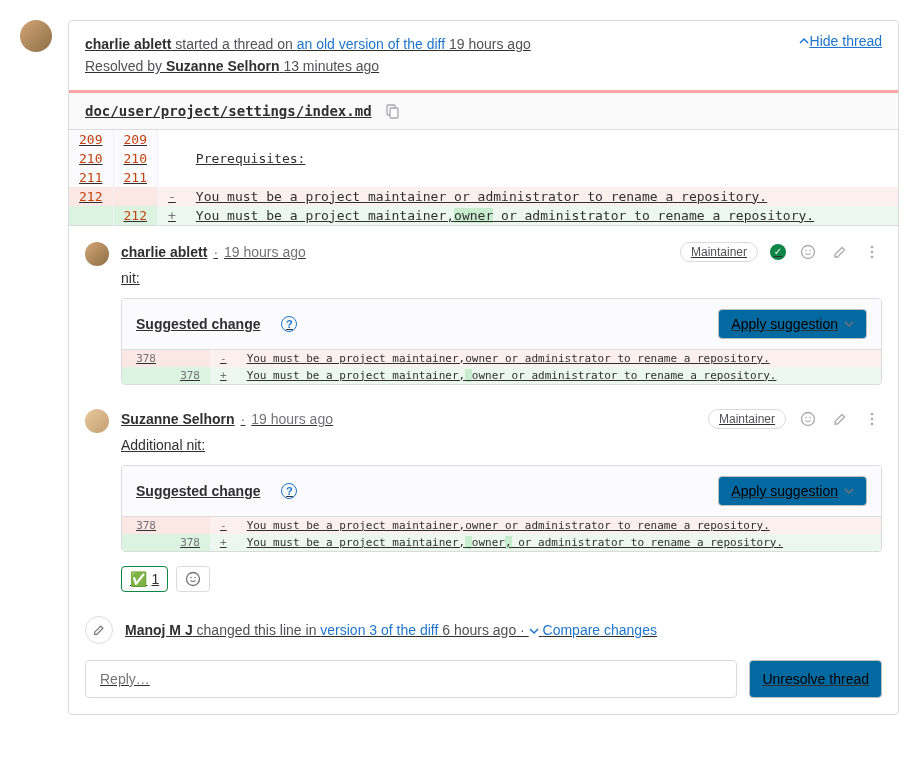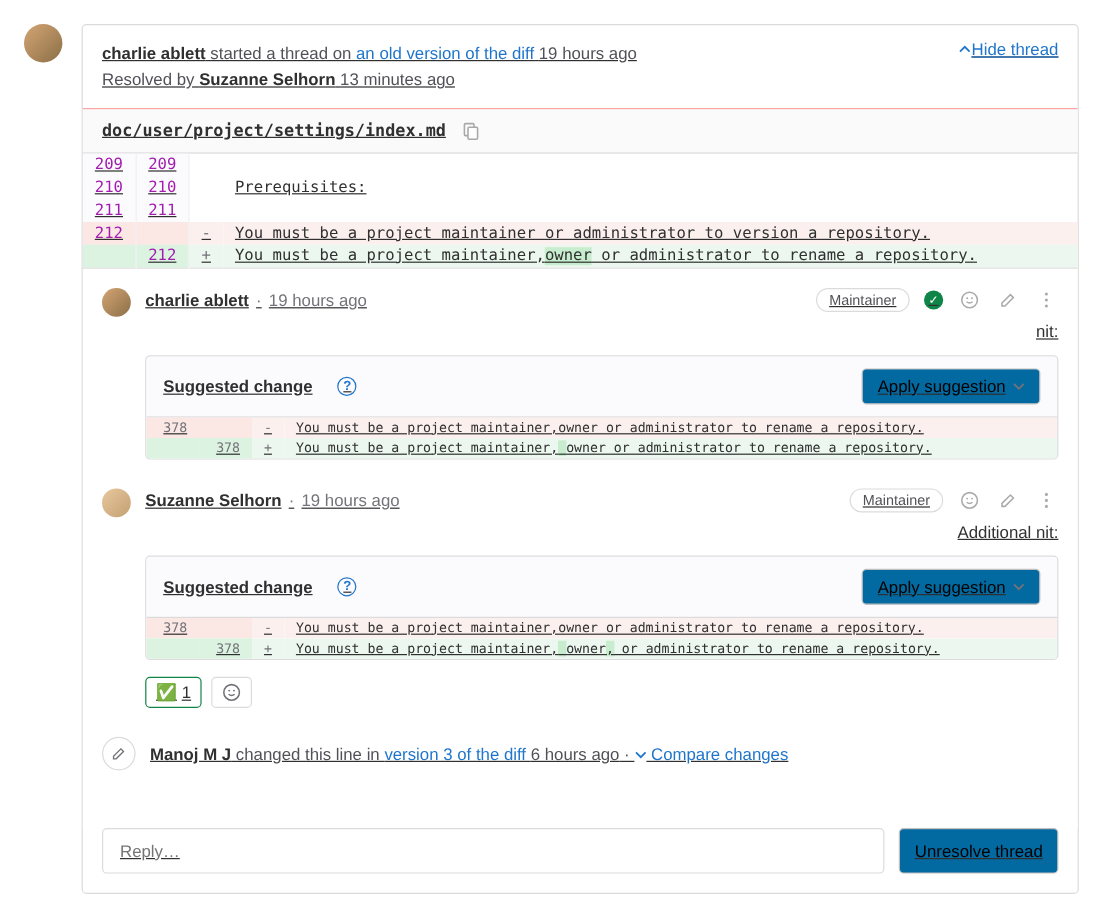--- a/index.html
+++ b/index.html
@@ -8,61 +8,61 @@
 .avatar { width: 32px; height: 32px; border-radius: 50%; background: linear-gradient(135deg, #d4a574, #8b6f47); flex-shrink: 0; }
 .avatar-sm { width: 24px; height: 24px; }
 .avatar2 { background: linear-gradient(135deg, #e8c8a0, #c4a070); }
 .main { flex: 1; min-width: 0; text-decoration: underline; }
 .thread-card { border: 1px solid #dbdbdb; border-radius: 4px; }
 .thread-header { padding: 12px 16px; display: flex; justify-content: space-between; align-items: flex-start; }
 .thread-header-text { line-height: 1.6; color: #535158; }
 .author { font-weight: 600; color: #303030; }
 .link { color: #1f75cb; cursor: pointer; }
 .hide-thread { color: #1f75cb; display: flex; align-items: center; gap: 1px; text-decoration: underline; white-space: nowrap; }
-.file-header { background: #fafafa; border-top: 1px solid #fca5a5; border-bottom: 1px solid #dbdbdb; padding: 10px 16px; display: flex; align-items: center; gap: 12px; }
+.file-header { background: #fafafa; border-top: 3px solid #fca5a5; border-bottom: 1px solid #dbdbdb; padding: 10px 16px; display: flex; align-items: center; gap: 12px; }
 .file-path { font-weight: 600; font-family: "GitLab Mono", Menlo, monospace; font-size: 14px; }
 .copy-icon { width: 16px; height: 16px; cursor: pointer; opacity: 0.6; }
 .diff-table { width: 100%; border-collapse: collapse; font-family: "GitLab Mono", Menlo, monospace; font-size: 13px; border-bottom: 1px solid #dbdbdb; }
 .diff-table td { padding: 2px 10px; white-space: pre; }
-.line-num { width: 44px; text-align: right; color: #a21caf; background: #fbfafd; border-right: 1px solid #f0f0f0; user-select: none; }
+.line-num { width: 44px; text-align: right; color: #c2410c; background: #fbfafd; border-right: 1px solid #f0f0f0; user-select: none; }
 .line-old { background: #fcf0ef; }
 .line-old .line-num { background: #fbe7e4; }
 .line-new { background: #ecf8ef; }
 .line-new .line-num { background: #ddf3e1; }
 .line-marker { width: 20px; text-align: center; color: #737278; }
 .word-added { background: #c7ecce; }
 .word-space { background: #c7ecce; }
 .comments-area { padding: 16px; background: #fff; }
 .comment { display: flex; gap: 12px; margin-bottom: 24px; position: relative; }
 .comment-body { flex: 1; min-width: 0; }
 .comment-head { display: flex; justify-content: space-between; align-items: center; margin-bottom: 8px; }
 .comment-meta { display: flex; align-items: center; gap: 6px; color: #737278; }
 .comment-actions { display: flex; align-items: center; gap: 12px; text-align: center; }
 .badge { border: 1px solid #dbdbdb; border-radius: 12px; padding: 2px 10px; font-size: 12px; color: #535158; }
 .status-check { width: 16px; height: 16px; border-radius: 50%; background: #108548; display: inline-flex; align-items: center; justify-content: center; color: #fff; font-size: 10px; }
 .icon-btn { width: 20px; height: 20px; opacity: 0.6; cursor: pointer; display: inline-flex; align-items: center; justify-content: center; }
-.comment-text { margin-bottom: 12px; text-align: right; }
+.comment-text { margin-bottom: 12px; }
 .suggestion-box { border: 1px solid #dbdbdb; border-radius: 4px; overflow: hidden; }
 .suggestion-head { background: #fbfafd; padding: 10px 14px; display: flex; justify-content: space-between; align-items: center; border-bottom: 1px solid #dbdbdb; }
 .suggestion-title { font-weight: 600; display: flex; align-items: center; gap: 21px; }
 .help-icon { width: 16px; height: 16px; color: #1f75cb; border: 1.5px solid #1f75cb; border-radius: 50%; display: inline-flex; align-items: center; justify-content: center; font-size: 11px; font-weight: bold; }
 .btn { border: 1px solid #bfbfbf; background: #0369a1; border-radius: 4px; padding: 6px 12px; font-size: 14px; cursor: pointer; display: inline-flex; align-items: center; gap: 6px; }
 .suggestion-diff { font-family: "GitLab Mono", Menlo, monospace; font-size: 11px; }
 .suggestion-diff table { width: 100%; border-collapse: collapse; }
 .suggestion-diff td { padding: 2px 10px; white-space: pre; }
 .sdiff-num { width: 44px; text-align: right; color: #737278; user-select: none; }
 .sdiff-old { background: #fcf0ef; }
 .sdiff-old .sdiff-num { background: #fbe7e4; }
 .sdiff-new { background: #ecf8ef; }
 .sdiff-new .sdiff-num { background: #ddf3e1; }
 .sdiff-marker { width: 16px; text-align: center; color: #737278; }
 .reactions { display: flex; gap: 8px; margin-top: 14px; }
 .reaction-btn { border: 1px solid #dbdbdb; border-radius: 4px; padding: 4px 8px; display: inline-flex; align-items: center; gap: 4px; background: #fff; cursor: pointer; }
 .reaction-btn.active { border-color: #108548; }
-.system-note { display: flex; gap: 12px; align-items: center; color: #535158; margin-bottom: 32px; }
+.system-note { display: flex; gap: 12px; align-items: center; color: #535158; margin-bottom: 0; }
 .system-icon { width: 28px; height: 28px; border: 1px solid #dbdbdb; border-radius: 50%; display: flex; align-items: center; justify-content: center; flex-shrink: 0; background: #fff; }
 .reply-row { display: flex; gap: 12px; padding: 0 16px 16px; }
 .reply-input { flex: 1; border: 1px solid #dbdbdb; border-radius: 4px; padding: 10px 14px; font-size: 14px; color: #737278; }
 </style>
 </head>
 <body>
 
 <div class="container">
   <div class="avatar"></div>
   <div class="main">
@@ -111,21 +111,21 @@
         <tr>
               <td class="line-num">211</td>
               <td class="line-num">211</td>
               <td class="line-marker"></td>
               <td></td>
             </tr>
         <tr class="line-old">
               <td class="line-num">212</td>
               <td class="line-num"></td>
               <td class="line-marker">-</td>
-              <td>You must be a project maintainer or administrator to version a repository.</td>
+              <td>You must be a project maintainer or administrator to rename a repository.</td>
             </tr>
         <tr class="line-new">
               <td class="line-num"></td>
               <td class="line-num">212</td>
               <td class="line-marker">+</td>
               <td><span>You must be a project maintainer,</span><span class="word-added">owner</span><span> or administrator to rename a repository.</span></td>
             </tr>
       </tbody>
         </table>
 

